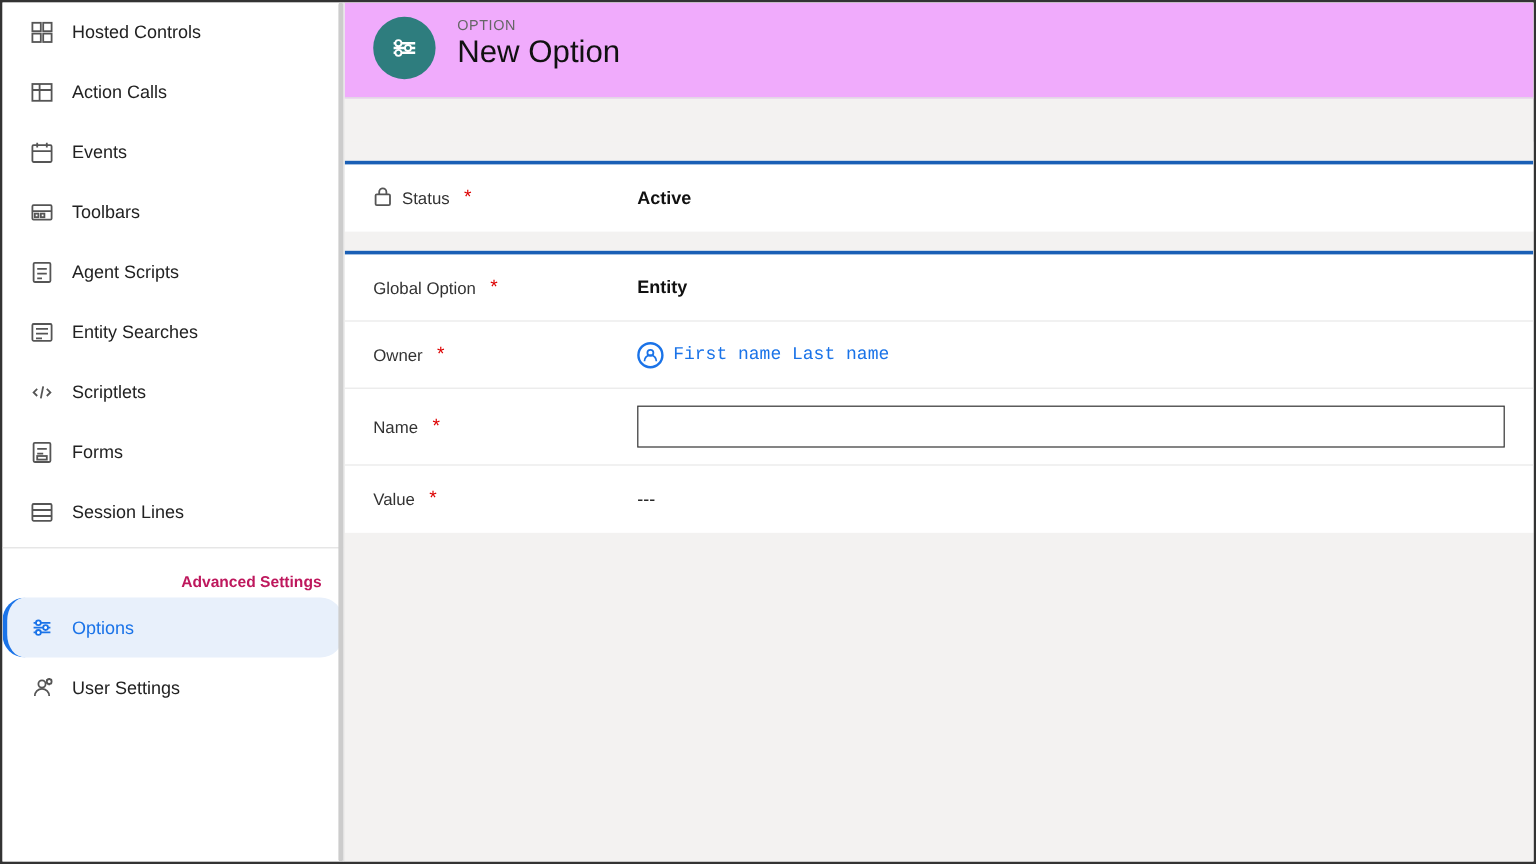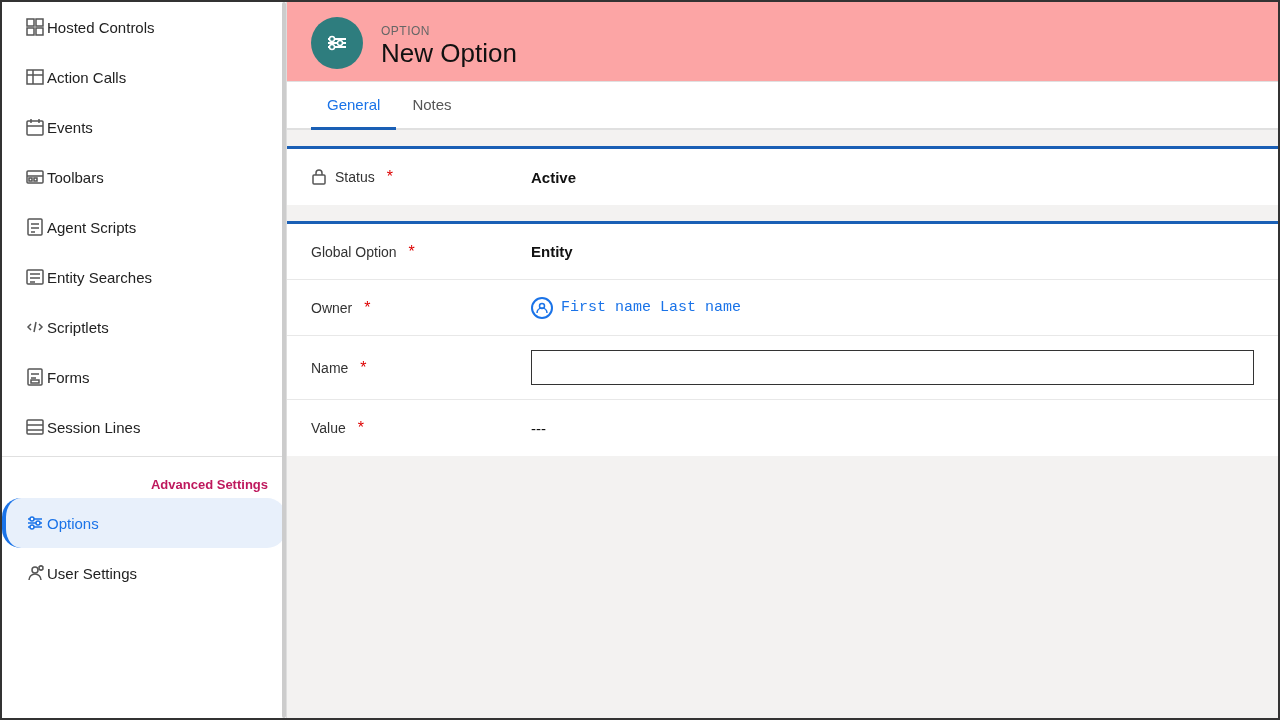--- a/index.html
+++ b/index.html
@@ -26,21 +26,21 @@
     }
 
     .sidebar-item {
       display: flex;
       align-items: center;
       padding: 14px 18px;
       cursor: pointer;
       font-size: 15px;
       color: #222;
       border-left: 4px solid transparent;
-      gap: 1px;
+      gap: 14px;
     }
 
     .sidebar-item.active {
       background: #e8f0fb;
       border-left: 4px solid #1a73e8;
       color: #1a73e8;
       border-radius: 19px;
     }
 
     .sidebar-icon {
@@ -88,24 +88,24 @@
     .main {
       flex: 1;
       display: flex;
       flex-direction: column;
       background: #f3f2f1;
       overflow: hidden;
     }
 
     
     .page-header {
-      background: #fca5a5;
+      background: #f0abfc;
       padding: 12px 24px;
       display: flex;
-      align-items: flex-end;
+      align-items: flex-start;
       gap: 18px;
       border-bottom: 1px solid #e0e0e0;
       min-height: 80px;
     }
 
     .header-avatar {
       width: 52px;
       height: 52px;
       border-radius: 50%;
       background: #2e7d7e;
@@ -156,20 +156,21 @@
       border-bottom: 3px solid #1a5fb5;
       font-weight: 500;
     }
 
     
     .form-area {
       flex: 1;
       overflow-y: auto;
       padding: 0;
       background: #f3f2f1;
+      margin-top: 36px;
     }
 
     .form-section {
       background: #fff;
       margin: 16px 0 0 0;
       border-top: 3px solid #1a5fb5;
     }
 
     .form-row {
       display: flex;
@@ -424,28 +425,20 @@
         <circle cx="17" cy="14" r="2.5" fill="#2e7d7e" stroke="white" stroke-width="1.5"></circle>
         <circle cx="9" cy="18" r="2.5" fill="#2e7d7e" stroke="white" stroke-width="1.5"></circle>
       </svg>
     </div>
     <div class="header-text">
       <span class="header-subtitle">OPTION</span>
       <span class="header-title">New Option</span>
     </div>
   </div>
 
-  <div class="tabs-bar">
-    <div class="tab active">
-      <span>General</span>
-    </div>
-    <div class="tab">
-      <span>Notes</span>
-    </div>
-  </div>
 
   <div class="form-area">
 
     <div class="form-section">
       <div class="form-row">
         <div class="form-label">
           <span class="lock-icon">
             <svg width="16" height="18" viewBox="0 0 16 18" fill="none" stroke="#555" stroke-width="1.5">
               <rect x="2" y="8" width="12" height="9" rx="1"></rect>
               <path d="M5 8V6a3 3 0 0 1 6 0v2"></path>

